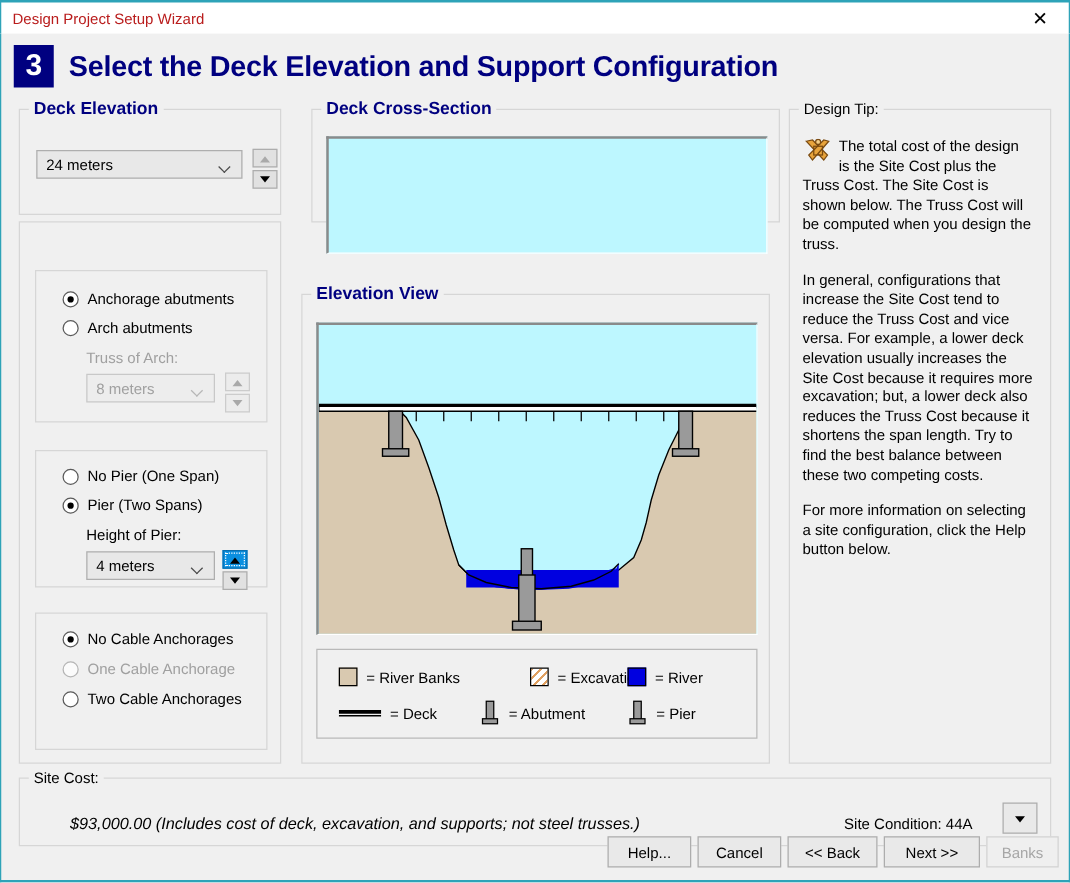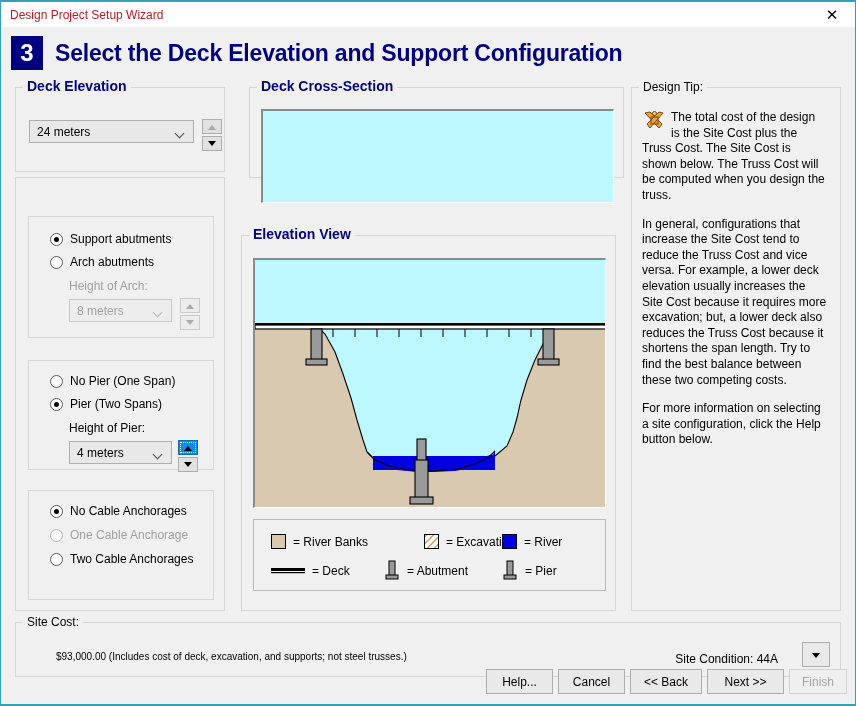--- a/index.html
+++ b/index.html
@@ -269,21 +269,22 @@
     height: 20px;
     margin-right: 3px;
     margin-top: 1px;
   }
   #tip-p2 { margin-top: 13px; }
   #tip-p3 { margin-top: 13px; }
   
   #cost-value {
     position: absolute;
     left: 40px; top: 28px;
-    font-size: 10px;
+    font-size: 13px;
+    font-style: italic;
   }
   #site-condition {
     position: absolute;
     right: 62px; top: 29px;
     font-size: 12px;
   }
   #site-cond-btn {
     position: absolute;
     right: 10px; top: 19px;
     width: 28px; height: 25px;
@@ -339,27 +340,27 @@
           <span class="tri-down"></span>
         </div>
     </div>
   </div>
 
   <div class="groupbox" style="left:14px; top:150px; width:210px; height:434px;">
 
     <div class="innerbox" style="left:12px; top:38px; width:186px; height:122px;">
       <div class="radio-row" style="left:21px; top:15px;">
         <span class="radio checked"></span>
-        <span class="radio-label">Support abutments</span>
+        <span class="radio-label">Anchorage abutments</span>
       </div>
       <div class="radio-row" style="left:21px; top:38px;">
         <span class="radio"></span>
         <span class="radio-label">Arch abutments</span>
       </div>
-      <span class="sub-label disabled" style="left:40px; top:62px;">Height of Arch:</span>
+      <span class="sub-label disabled" style="left:40px; top:62px;">Truss of Arch:</span>
 
       <div class="combo disabled" style="left:40px; top:82px; width:103px;">
         <span class="cval">8 meters</span>
         <span class="chev"></span>
       </div>
       <div class="spinner" style="left:151px; top:81px;">
         <div class="spin-btn disabled">
             <span class="tri-up faint"></span>
           </div>
         <div class="spin-btn bottom disabled">
@@ -534,15 +535,15 @@
     <span id="site-condition">Site Condition: 44A</span>
     <div id="site-cond-btn">
       <span class="tri-down"></span>
     </div>
   </div>
 
   <div class="btn" style="left:485px; top:642px; width:67px;">Help...</div>
   <div class="btn" style="left:557px; top:642px; width:67px;">Cancel</div>
   <div class="btn" style="left:629px; top:642px; width:72px;">&lt;&lt; Back</div>
   <div class="btn" style="left:706px; top:642px; width:77px;">Next &gt;&gt;</div>
-  <div class="btn disabled" style="left:788px; top:642px; width:58px;">Finish</div>
+  <div class="btn disabled" style="left:788px; top:642px; width:58px;">Banks</div>
 
 </div>
 
 </body></html>

